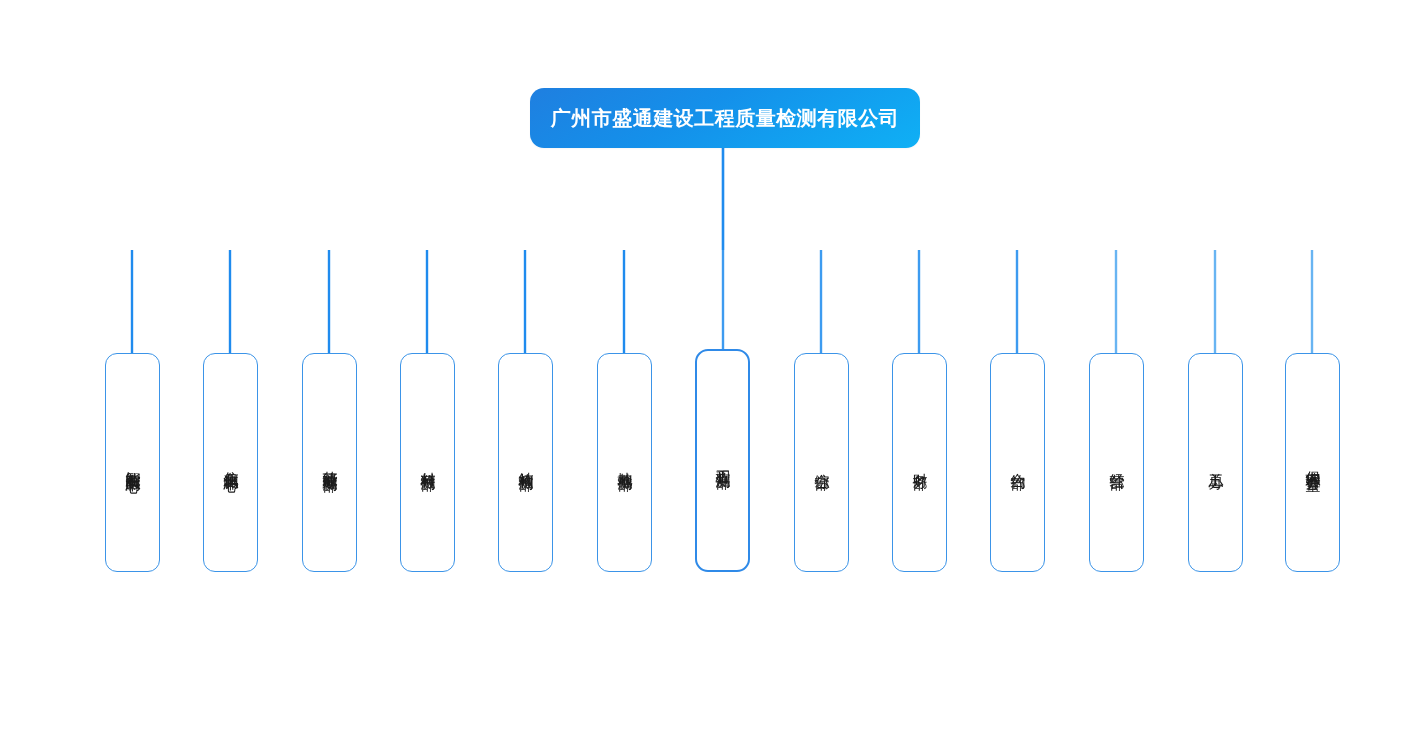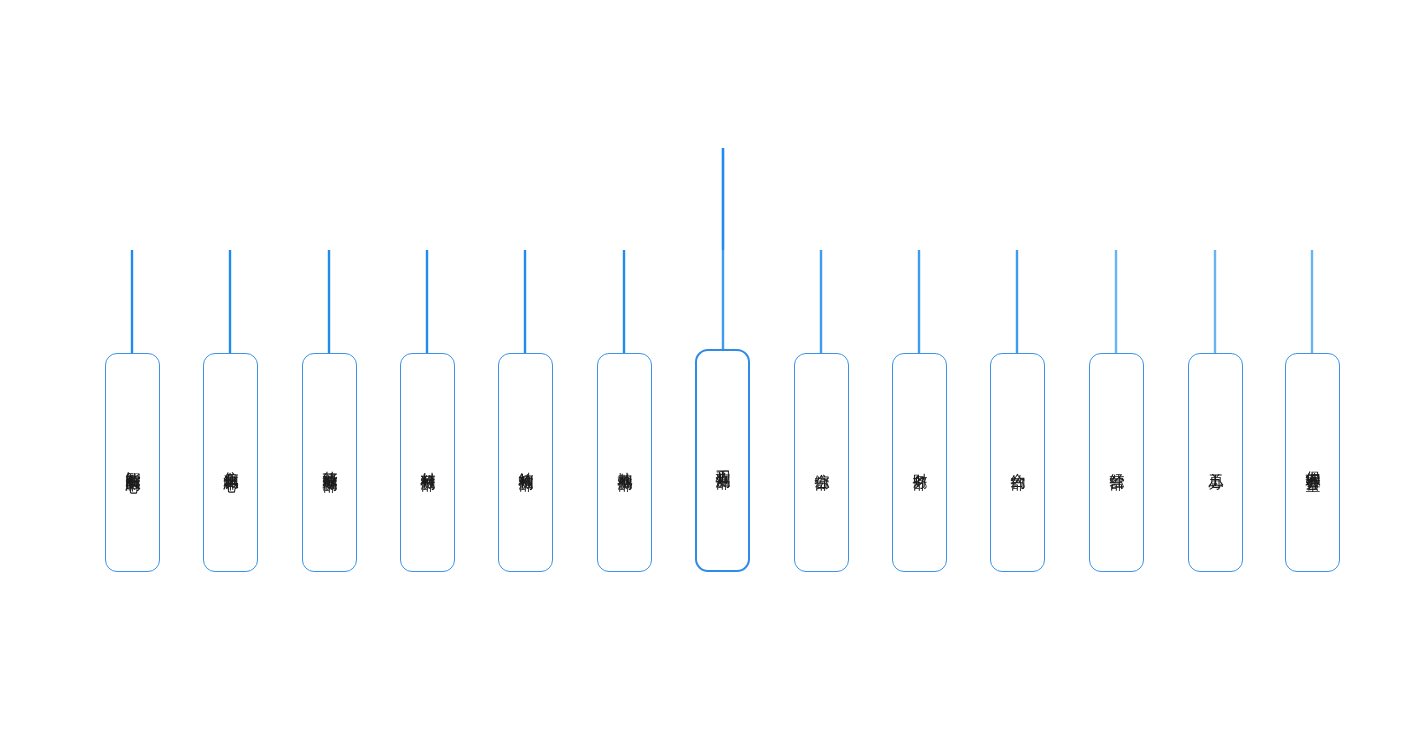--- a/index.html
+++ b/index.html
@@ -105,20 +105,23 @@
         <line x1="723" y1="250" x2="723" y2="353" stroke="#3d9bf0" stroke-width="2.4"></line>
         <line x1="821" y1="250" x2="821" y2="353" stroke="#3d9bf0" stroke-width="2.4"></line>
         <line x1="919" y1="250" x2="919" y2="353" stroke="#3d9bf0" stroke-width="2.4"></line>
         <line x1="1017" y1="250" x2="1017" y2="353" stroke="#3d9bf0" stroke-width="2.4"></line>
         <line x1="1116" y1="250" x2="1116" y2="353" stroke="#68b4f2" stroke-width="2.4"></line>
         <line x1="1215" y1="250" x2="1215" y2="353" stroke="#68b4f2" stroke-width="2.4"></line>
         <line x1="1312" y1="250" x2="1312" y2="353" stroke="#68b4f2" stroke-width="2.4"></line>
       </g>
   </svg>
 
+  <div class="root-node">
+    <span class="root-label">广州市盛通建设工程质量检测有限公司</span>
+  </div>
 
   <div id="leaf-container">
       <div class="leaf-node" style="left: 105px;">
         <span class="leaf-label">智能安防检测中心</span>
       </div>
       <div class="leaf-node" style="left: 203px;">
         <span class="leaf-label">信息化测评中心</span>
       </div>
       <div class="leaf-node" style="left: 302px;">
         <span class="leaf-label">节能绿建检测部</span>

